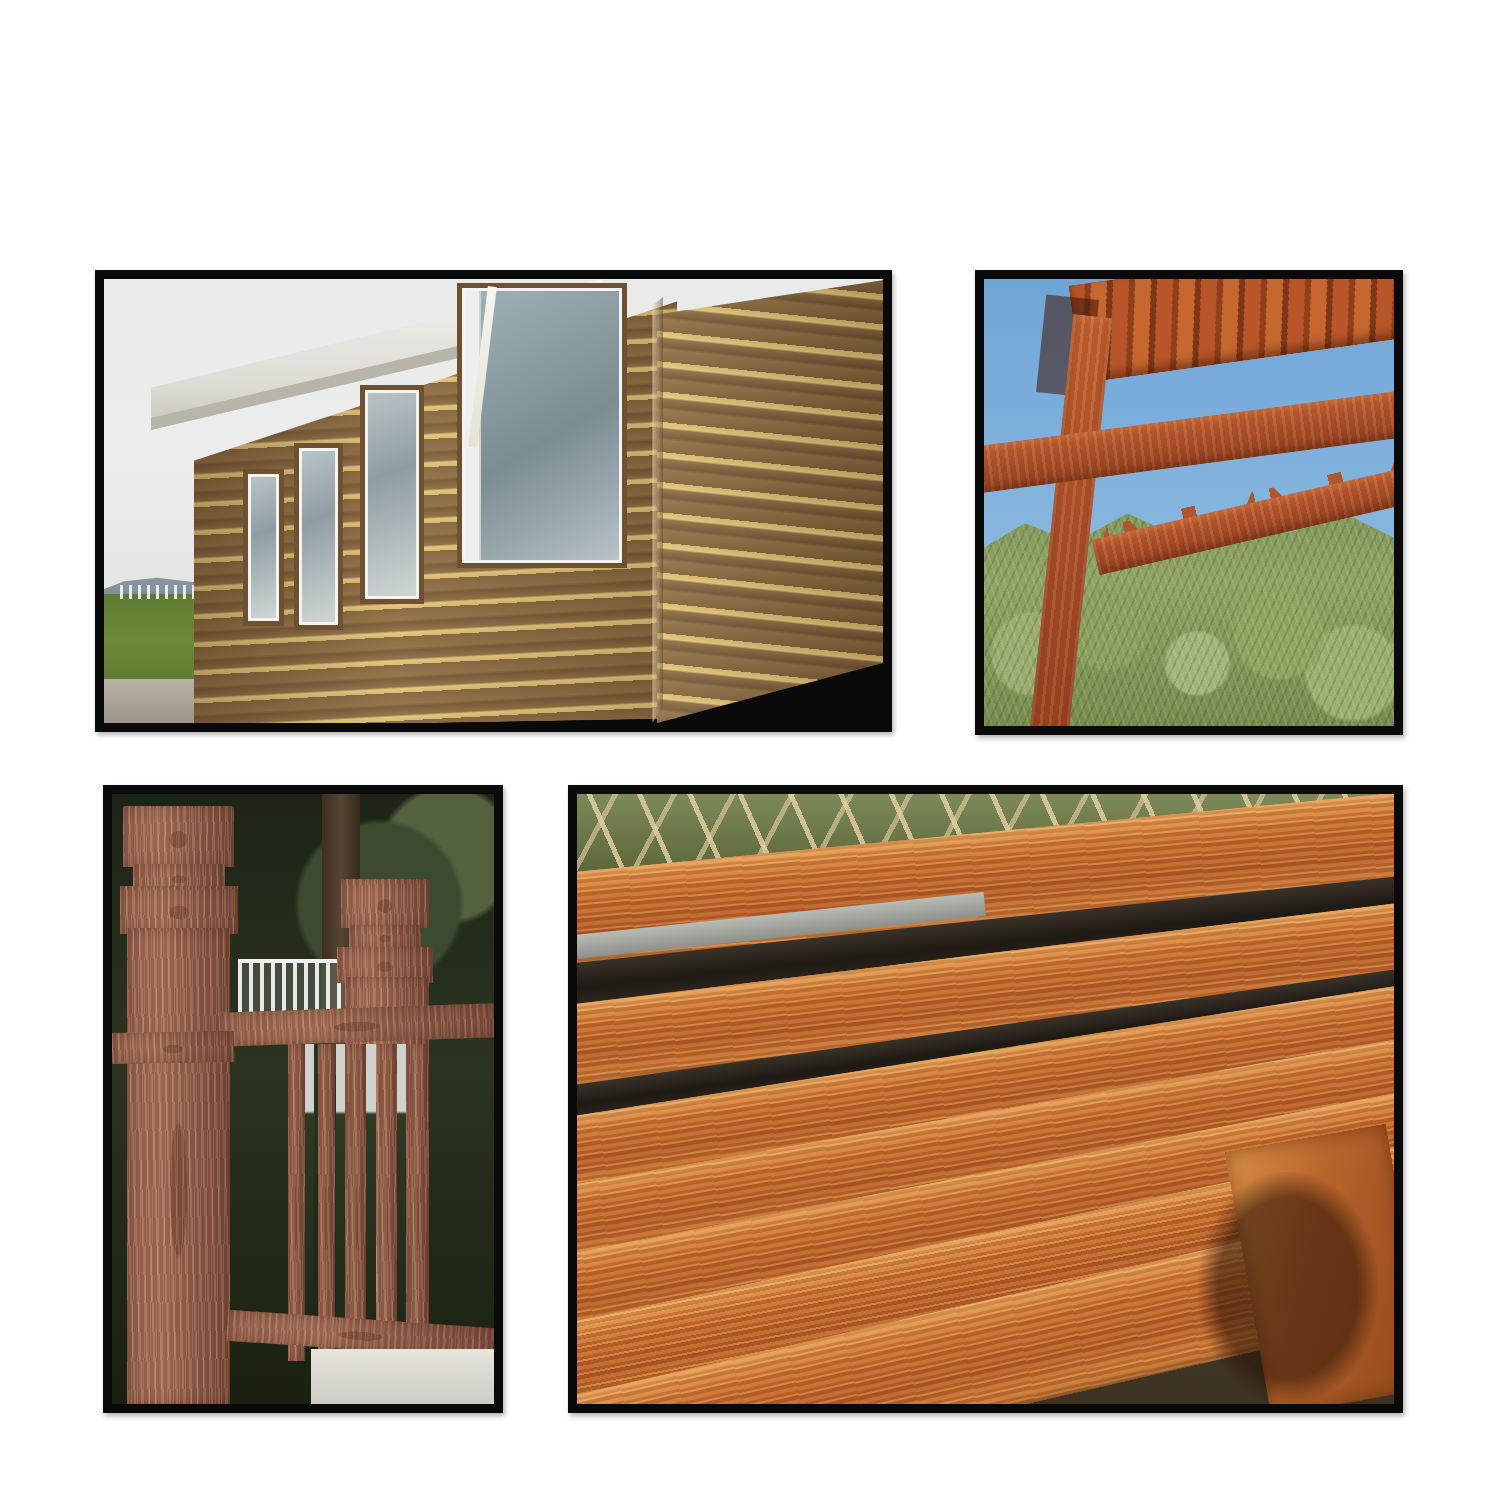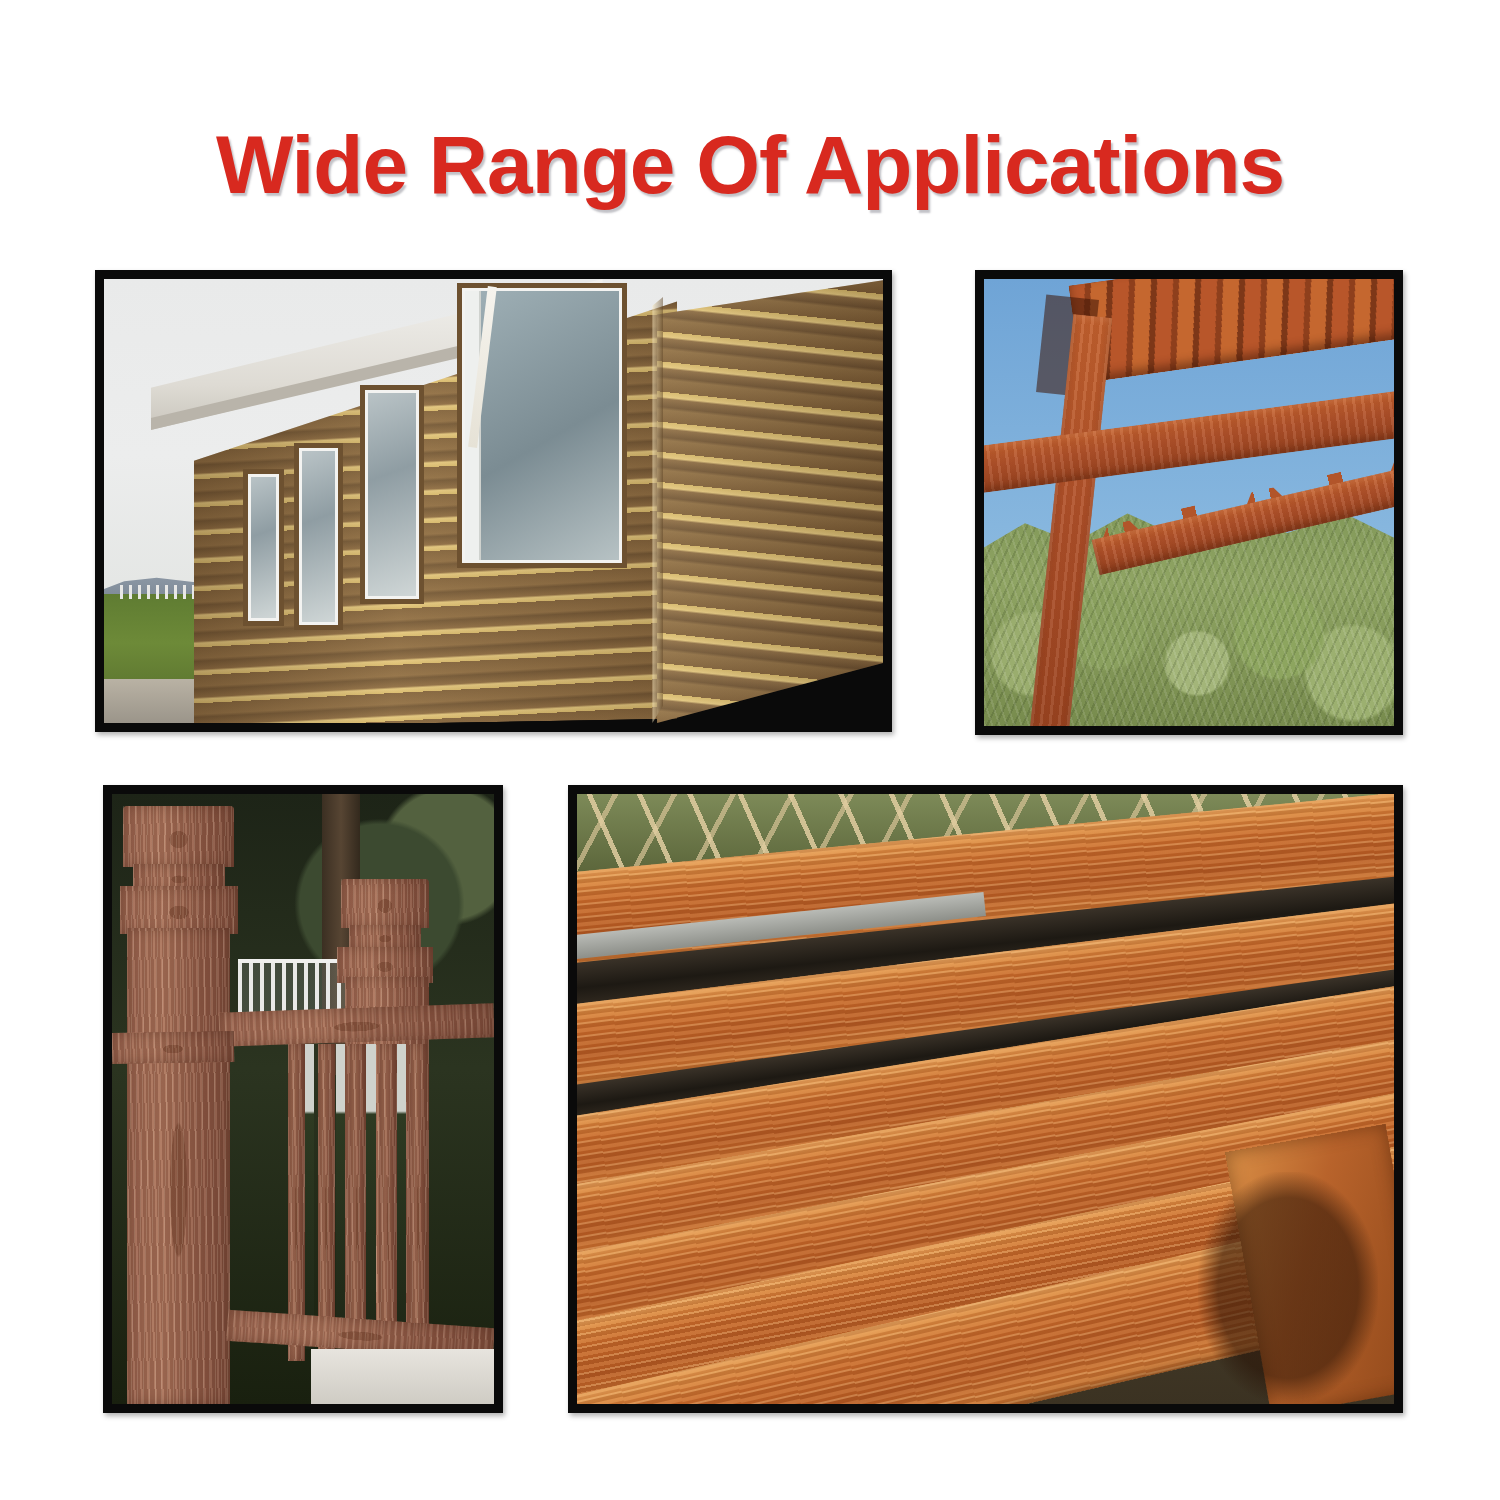--- a/index.html
+++ b/index.html
@@ -327,21 +327,20 @@
   .p4-shadowblob {
     position:absolute; right:2%; top:62%; width:22%; height:38%;
     background: radial-gradient(ellipse at 50% 50%, rgba(40,18,5,0.55) 0 55%, rgba(40,18,5,0) 72%);
   }
 </style>
 </head>
 <body>
 
 <div class="page">
 
-  <div class="title">Wide Range Of Applications</div>
 
   <div class="panel" id="panel-house">
     <div class="scene">
       <div class="p1-sky"></div>
       <div class="p1-hills"></div>
       <div class="p1-grass"></div>
       <div class="p1-ground"></div>
       <div class="p1-whitepost"></div>
       <div class="p1-eave"></div>
       <div class="p1-eave2"></div>

